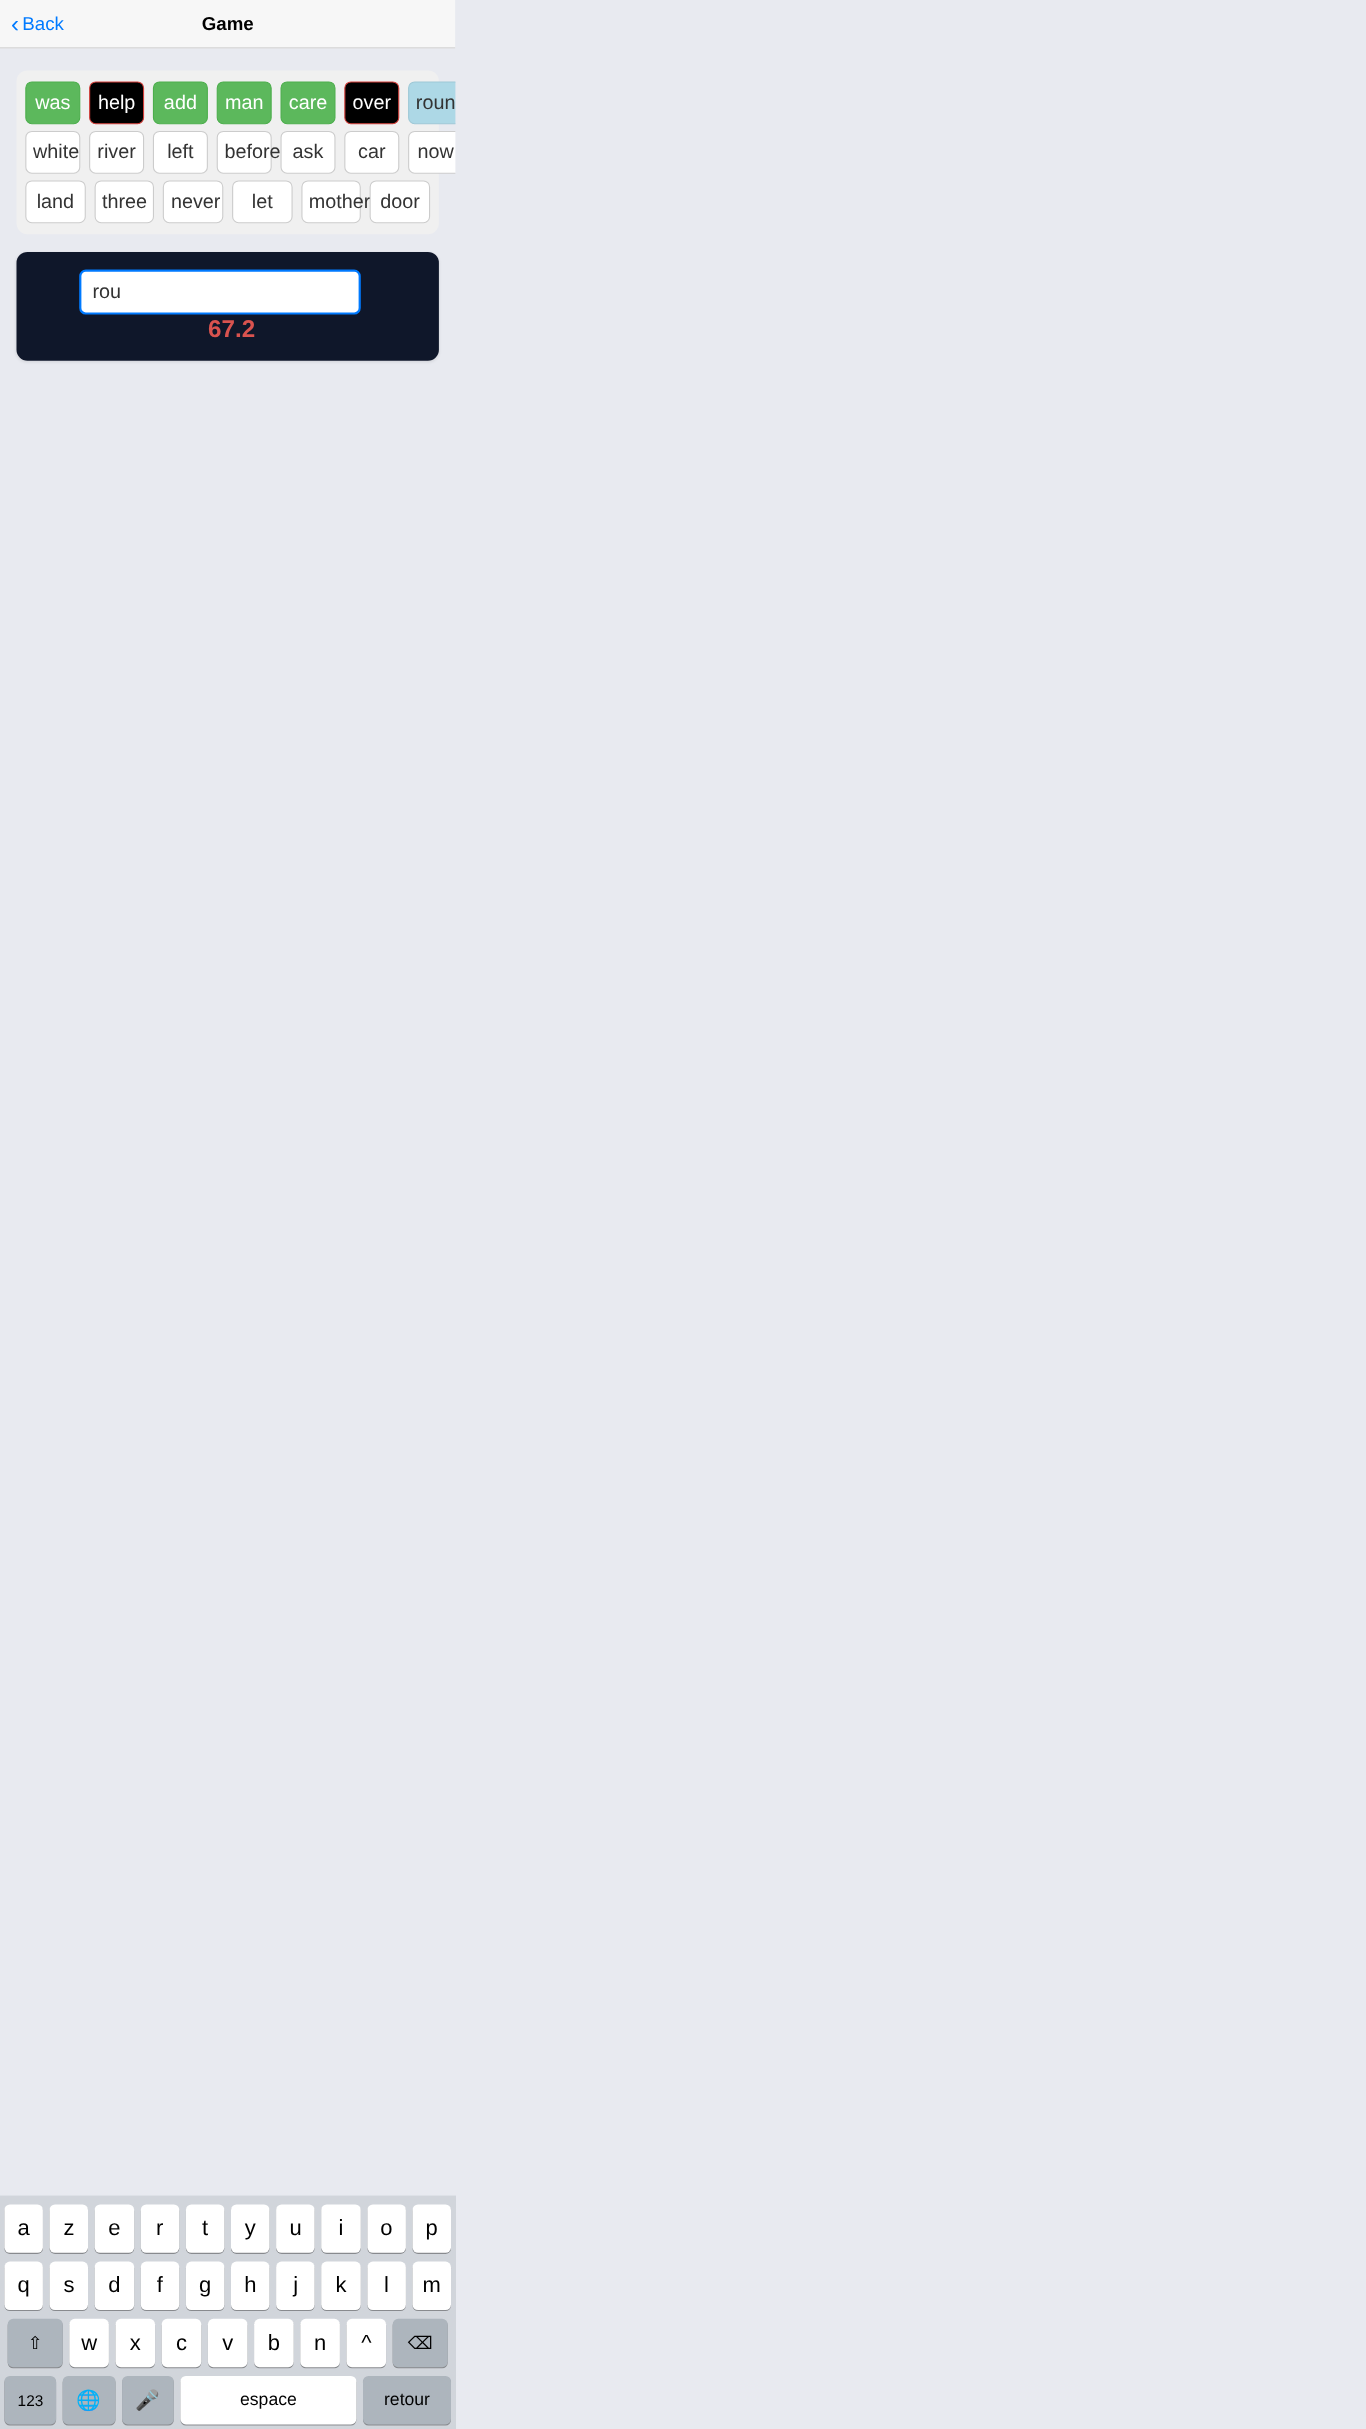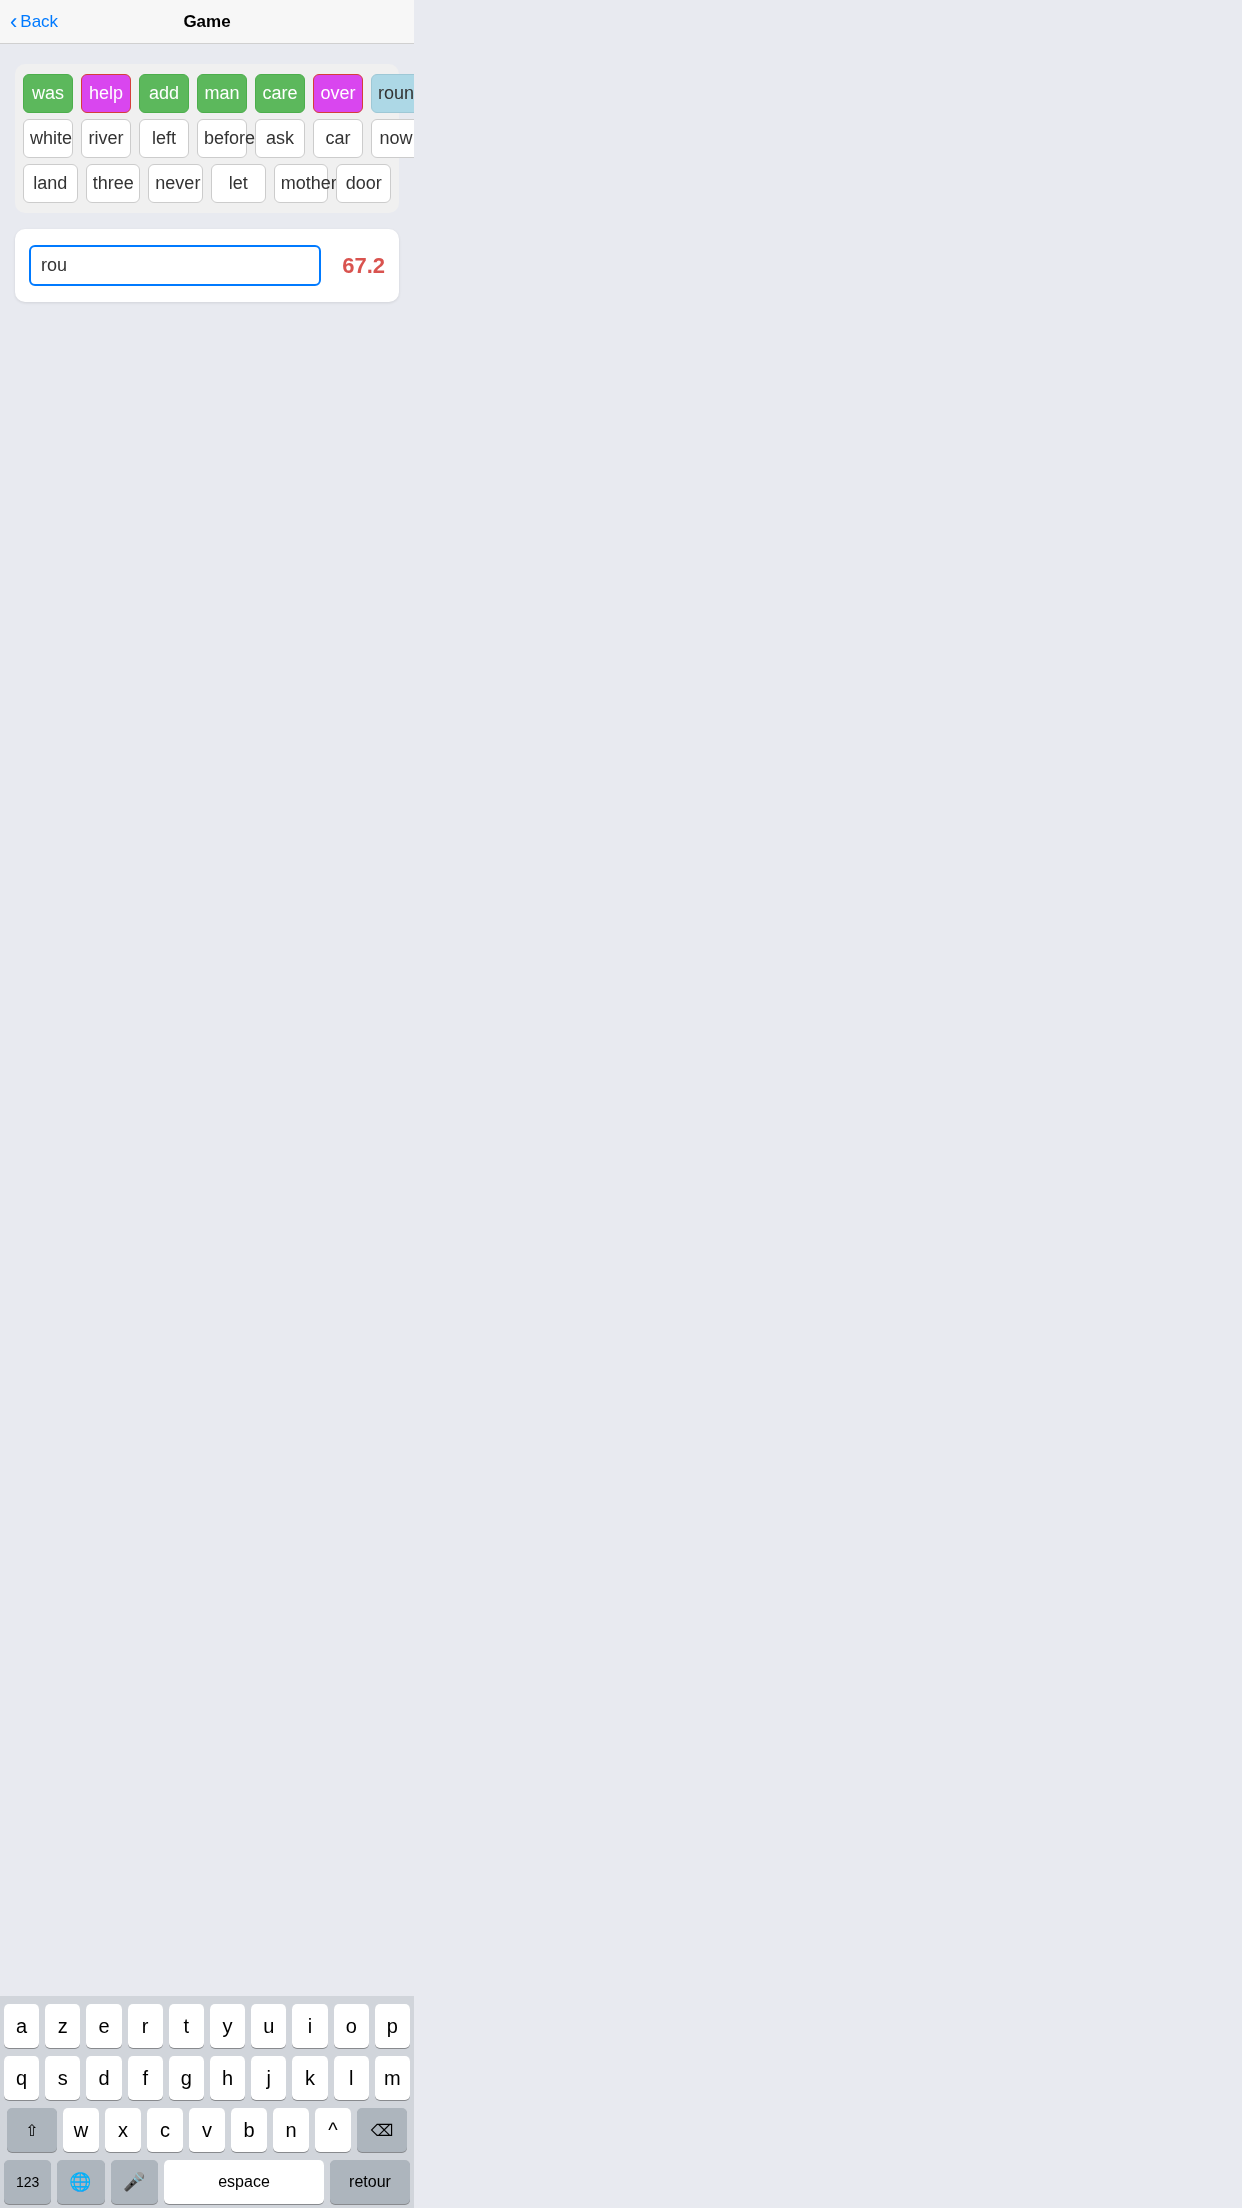--- a/index.html
+++ b/index.html
@@ -83,46 +83,47 @@
       border: 1px solid #ccc;
     }
 
     .word-tile.green {
       background: #5cb85c;
       color: #fff;
       border-color: #4cae4c;
     }
 
     .word-tile.red {
-      background: #d946ef;
+      background: #000000;
       color: #fff;
       border-color: #d43f3a;
     }
 
     .word-tile.light-blue {
       background: #add8e6;
       color: #333;
       border-color: #9ec8d6;
     }
 
     .word-tile.white {
       background: #fff;
       color: #333;
       border-color: #ccc;
     }
 
     
     .input-area {
-      background: #ffffff;
+      background: #0f172a;
       border-radius: 10px;
       padding: 16px 14px;
       display: flex;
       align-items: center;
       justify-content: space-between;
       box-shadow: 0 1px 3px rgba(0,0,0,0.1);
+      flex-direction: column;
     }
 
     .text-input {
       flex: 1;
       border: 2px solid #007aff;
       border-radius: 6px;
       padding: 8px 10px;
       font-size: 18px;
       color: #333;
       outline: none;

